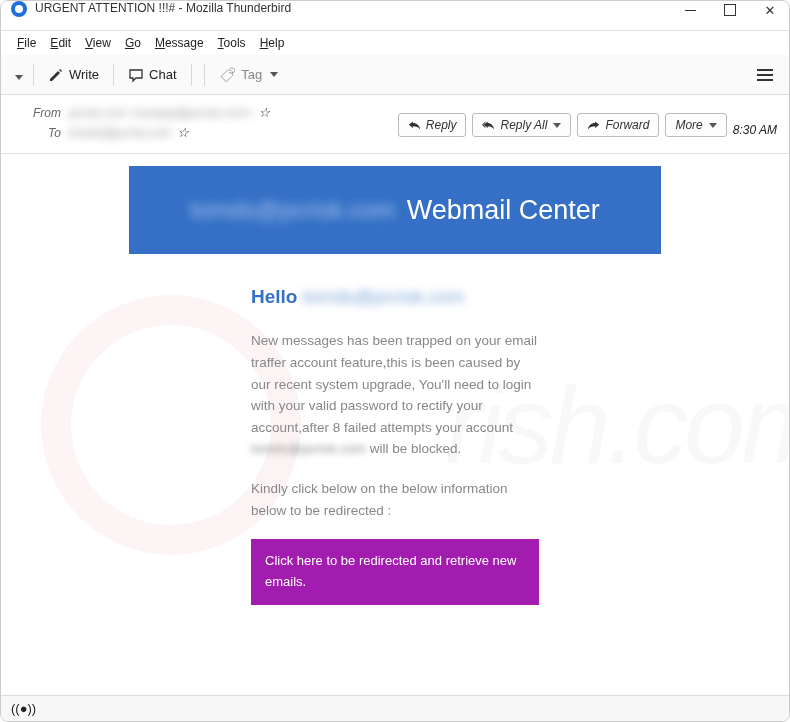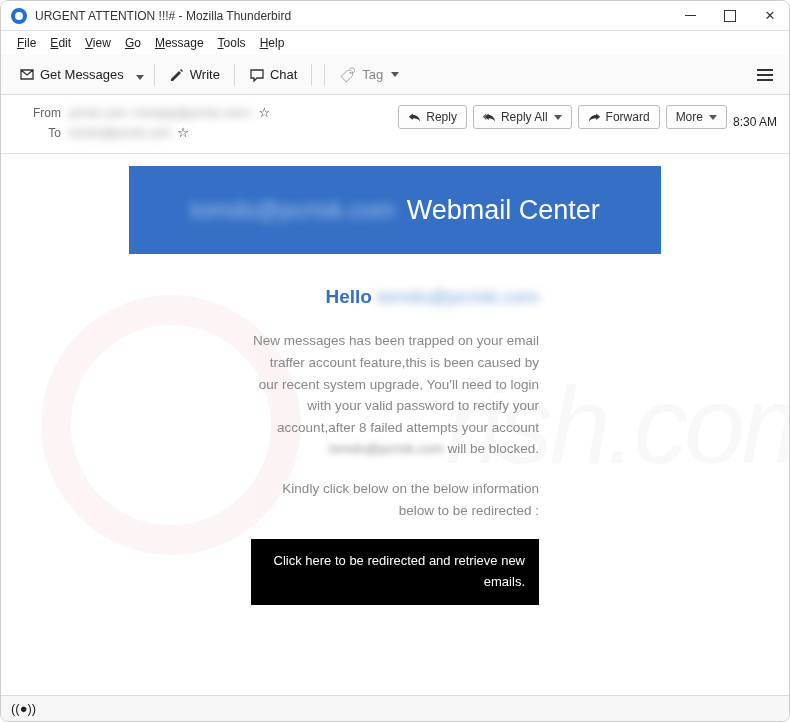--- a/index.html
+++ b/index.html
@@ -1,18 +1,18 @@
 <!DOCTYPE html>
 <html><head>
 <meta charset="utf-8">
 <style>
 * { margin: 0; padding: 0; box-sizing: border-box; font-family: -apple-system, BlinkMacSystemFont, "Segoe UI", Arial, sans-serif; }
 body { width: 790px; height: 722px; background: #fff; border: 1px solid #ccc; border-radius: 8px; overflow: hidden; display: flex; flex-direction: column; }
 
-.titlebar { height: 30px; display: flex; align-items: center; padding: 12px 10px; background: #fff; border-bottom: 1px solid #e0e0e0; }
+.titlebar { height: 30px; display: flex; align-items: flex-start; padding: 0 10px; background: #fff; border-bottom: 1px solid #e0e0e0; }
 .titlebar .tb-icon { width: 16px; height: 16px; border-radius: 50%; background: #1e6fd9; margin-right: 8px; display: flex; align-items: center; justify-content: center; }
 .titlebar .tb-icon::before { content: ""; width: 8px; height: 8px; background: #fff; border-radius: 50%; }
 .titlebar .title { font-size: 12px; color: #333; flex: 1; }
 .win-controls { display: flex; gap: 22px; align-items: center; }
 .win-btn { width: 18px; height: 18px; display: flex; align-items: center; justify-content: center; font-size: 14px; color: #333; cursor: pointer; }
 .win-min::before { content: ""; width: 11px; height: 1px; background: #333; display: block; }
 .win-max::before { content: ""; width: 10px; height: 10px; border: 1px solid #333; display: block; }
 .win-close::before { content: "✕"; font-size: 13px; }
 
 .menubar { height: 24px; display: flex; align-items: center; padding: 0 10px; gap: 2px; background: #fff; }
@@ -24,51 +24,51 @@
 .tb-sep { width: 1px; height: 22px; background: #d8d8d8; margin: 0 6px; }
 .tb-drop { padding: 5px 4px; cursor: pointer; }
 .chev-down { width: 0; height: 0; border-left: 4px solid transparent; border-right: 4px solid transparent; border-top: 5px solid #555; display: inline-block; }
 .tag-icon { color: #888; font-size: 14px; transform: rotate(90deg); display: inline-block; }
 .hamburger { margin-left: auto; display: flex; flex-direction: column; gap: 3px; padding: 6px; cursor: pointer; }
 .hamburger span { width: 16px; height: 2px; background: #333; }
 
 svg.ico { width: 16px; height: 16px; }
 
 .header-area { padding: 10px 12px 8px; border-bottom: 1px solid #e0e0e0; }
-.header-row1 { display: flex; align-items: flex-start; }
+.header-row1 { display: flex; align-items: center; font-style: italic; }
 .meta-col { flex: 1; }
 .meta-line { display: flex; align-items: center; font-size: 12px; color: #555; margin-bottom: 5px; }
 .meta-label { width: 48px; text-align: right; margin-right: 8px; color: #666; }
 .meta-value { color: #333; }
 .meta-value.bold { font-weight: 700; color: #111; }
 .blur { filter: blur(4px); color: #999; }
 .star { color: #222; margin-left: 6px; font-size: 13px; }
 
 .action-col { display: flex; flex-direction: row; align-items: flex-end; gap: 6px; }
 .action-row { display: flex; gap: 6px; }
 .act-btn { display: flex; align-items: center; gap: 5px; border: 1px solid #bbb; border-radius: 3px; padding: 4px 9px; font-size: 12px; background: #fdfdfd; cursor: pointer; color: #333; }
 .act-btn .chev-down { border-top-color: #555; margin-left: 1px; }
 .time { font-size: 12px; color: #222; }
 
 .body-area { flex: 1; overflow: auto; position: relative; background: #fff; }
 .watermark { position: absolute; inset: 0; display: flex; align-items: center; justify-content: center; pointer-events: none; opacity: 0.05; }
 .wm-circle { width: 260px; height: 260px; border: 30px solid #d04040; border-radius: 50%; position: absolute; left: 40px; }
 .wm-text { font-size: 110px; font-style: italic; color: #888; font-weight: 400; position: absolute; right: -40px; letter-spacing: -4px; }
 
-.email-content { position: relative; width: 532px; margin: 12px auto 0; text-align: right; }
+.email-content { position: relative; width: 532px; margin: 12px auto 0; }
 .banner { background: #3570c6; height: 88px; display: flex; align-items: center; justify-content: center; gap: 12px; }
 .banner-blur { filter: blur(5px); color: #a8c4ec; font-size: 24px; }
 .banner-title { color: #fff; font-size: 27px; font-weight: 300; }
 
 .msg-body { padding: 28px 122px 20px 122px; font-size: 13.5px; color: #888; line-height: 1.6; }
 .greet { color: #3570c6; font-weight: 700; font-size: 19px; margin-bottom: 18px; }
 .greet .blur-inline { filter: blur(4px); color: #7ba3d8; font-weight: 400; }
 .para { margin-bottom: 18px; }
 .para .blur-inline { filter: blur(3px); }
-.cta { background: #000000; color: #fff; padding: 12px 14px; font-size: 13px; margin: 18px 0 30px; cursor: pointer; }
+.cta { background: #a21caf; color: #fff; padding: 12px 14px; font-size: 13px; margin: 18px 0 30px; cursor: pointer; }
 .source { color: #888; font-size: 13.5px; }
 .source .blur-inline { filter: blur(3px); }
 
 .statusbar { height: 26px; border-top: 1px solid #dcdcdc; display: flex; align-items: center; padding: 0 10px; background: #f7f7f7; }
 .status-icon { font-size: 13px; color: #222; }
 </style>
 </head>
 <body>
 
 <div class="titlebar">
@@ -85,26 +85,20 @@
   <span><u>F</u>ile</span>
   <span><u>E</u>dit</span>
   <span><u>V</u>iew</span>
   <span><u>G</u>o</span>
   <span><u>M</u>essage</span>
   <span><u>T</u>ools</span>
   <span><u>H</u>elp</span>
 </div>
 
 <div class="toolbar">
-  <div class="tb-btn">
-    <svg class="ico" viewBox="0 0 16 16">
-        <path fill="none" stroke="#333" stroke-width="1.3" d="M2 3h12v9H2z M2 3l6 5 6-5"></path>
-      </svg>
-    <span>Get Messages</span>
-  </div>
   <div class="tb-drop"><span class="chev-down"></span></div>
   <div class="tb-sep"></div>
   <div class="tb-btn">
     <svg class="ico" viewBox="0 0 16 16">
         <path fill="#333" d="M2 12l8-8 2 2-8 8H2v-2z M11 3l1-1 2 2-1 1-2-2z"></path>
       </svg>
     <span>Write</span>
   </div>
   <div class="tb-sep"></div>
   <div class="tb-btn">

